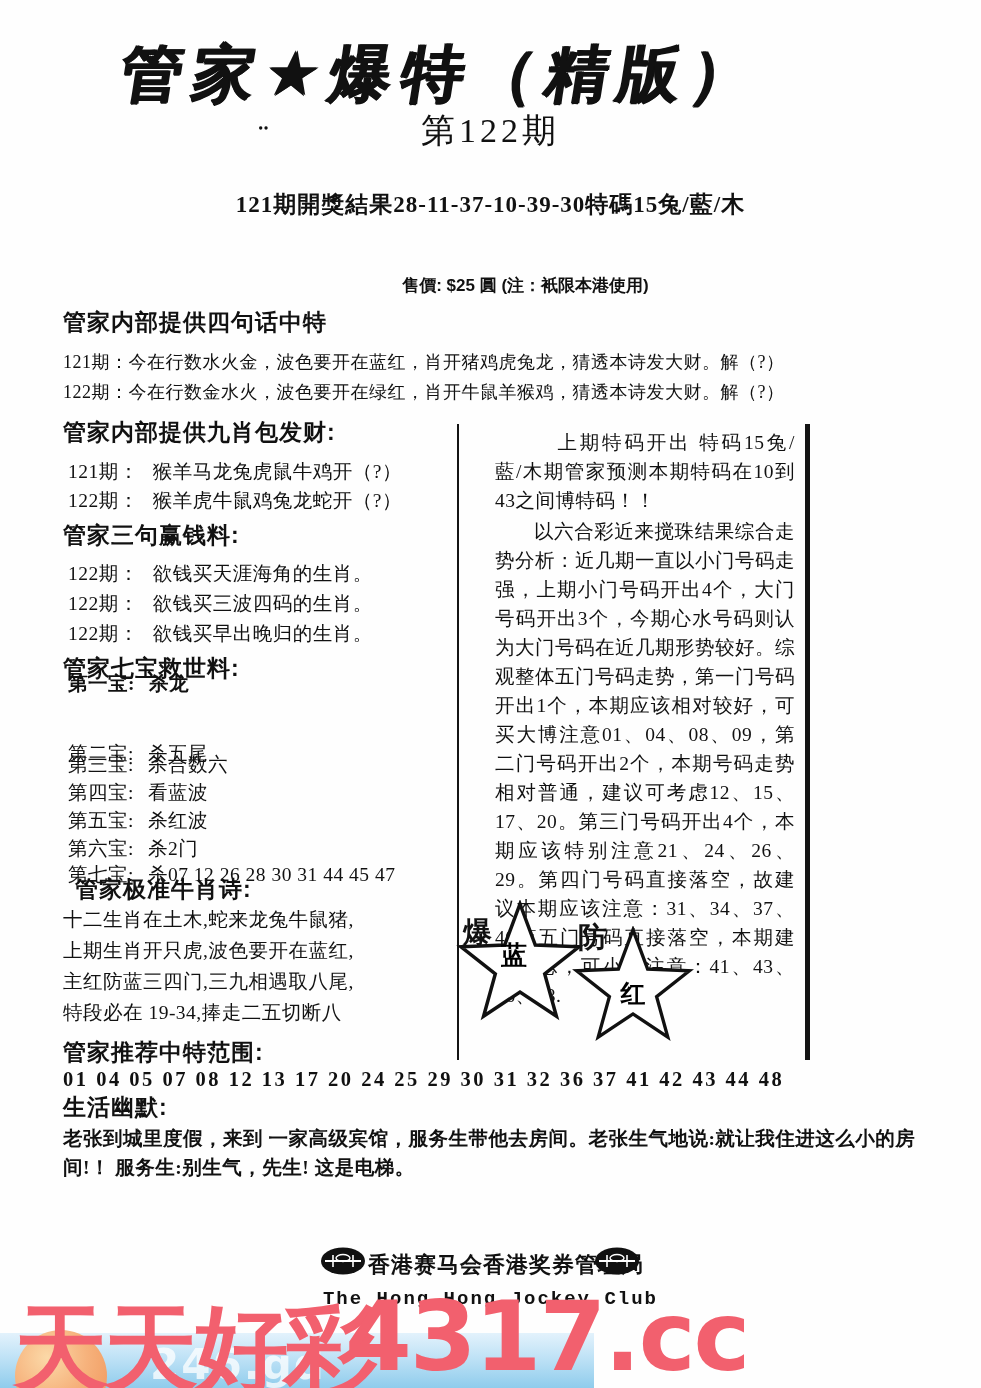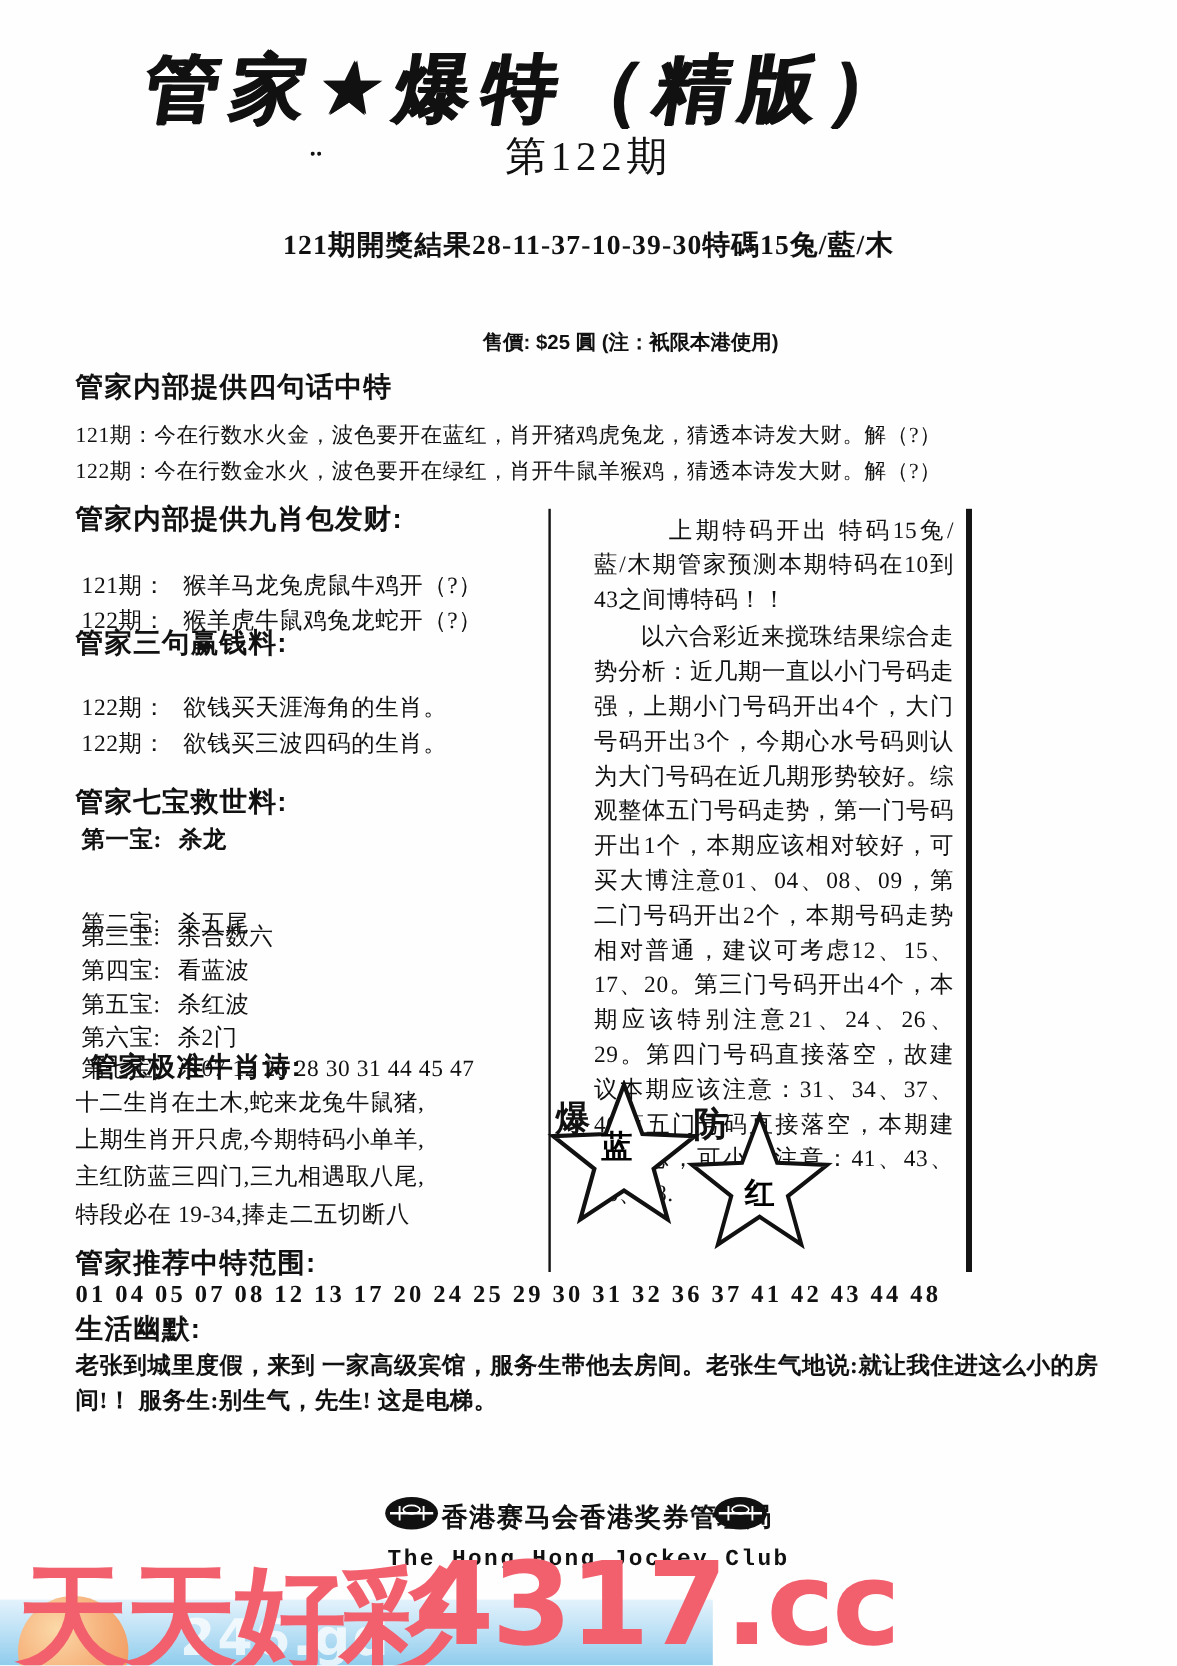--- a/index.html
+++ b/index.html
@@ -12,21 +12,21 @@
         text-shadow:2px 0 0 currentColor,1px 1px 0 currentColor;}
   .issue{font-size:34px;letter-spacing:4px;}
   .hline{font-weight:bold;font-size:23px;letter-spacing:1px;white-space:nowrap;}
   .provider{font-weight:bold;font-size:35px;letter-spacing:2px;}
   .sup{font-size:14px;vertical-align:super;}
   .price{font-weight:bold;font-size:17px;font-family:"Liberation Sans",sans-serif;padding-left:35px;}
   .sech{font-weight:bold;font-size:23px;font-family:"Liberation Sans",sans-serif;
         letter-spacing:1px;white-space:nowrap;}
   .bodyrow{font-size:18px;white-space:nowrap;letter-spacing:0.5px;}
   .bodyrow .lbl{margin-right:14px;}
-  .mid{font-size:19.5px;margin-top:16px;}
+  .mid{font-size:19.5px;}
   .rightbox{border-left:2px solid #141414;border-right:5px solid #141414;
         padding:4px 10px 0 12px;font-size:19.5px;line-height:29px;text-align:justify;
         letter-spacing:0.5px;}
   .rightbox p{margin:0 0 2px 0;}
   .indent3{text-indent:3.2em;}
   .indent2{text-indent:2em;}
   .poem{font-size:19.5px;line-height:30px;letter-spacing:0.5px;white-space:nowrap;}
   .numbers{font-weight:bold;font-size:20.5px;letter-spacing:2.5px;white-space:nowrap;}
   .joke{font-weight:bold;font-size:19.5px;line-height:29px;letter-spacing:0.5px;}
   .starlbl{font-weight:bold;font-size:29px;font-family:"Liberation Sans",sans-serif;}
@@ -63,20 +63,23 @@
     <span class="lbl">122期：</span><span>猴羊虎牛鼠鸡兔龙蛇开（?）</span>
   </div>
 
   <div class="abs sech" style="left:63px;top:520px;">管家三句赢钱料:</div>
   <div class="abs bodyrow mid" style="left:68px;top:560px;">
     <span class="lbl">122期：</span><span>欲钱买天涯海角的生肖。</span>
   </div>
   <div class="abs bodyrow mid" style="left:68px;top:590px;">
     <span class="lbl">122期：</span><span>欲钱买三波四码的生肖。</span>
   </div>
+  <div class="abs bodyrow mid" style="left:68px;top:620px;">
+    <span class="lbl">122期：</span><span>欲钱买早出晚归的生肖。</span>
+  </div>
 
   <div class="abs sech" style="left:63px;top:653px;">管家七宝救世料:</div>
   <div class="abs bodyrow mid" style="left:68px;top:670px;font-weight:bold;">
     <span class="lbl">第一宝:</span><span>杀龙</span>
   </div>
   <div class="abs bodyrow mid" style="left:68px;top:740px;">
     <span class="lbl">第二宝:</span><span>杀五尾</span>
   </div>
   <div class="abs bodyrow mid" style="left:68px;top:751px;">
     <span class="lbl">第三宝:</span><span>杀合数六</span>
@@ -89,21 +92,21 @@
   </div>
   <div class="abs bodyrow mid" style="left:68px;top:835px;">
     <span class="lbl">第六宝:</span><span>杀2门</span>
   </div>
   <div class="abs bodyrow mid" style="left:68px;top:861px;">
     <span class="lbl">第七宝:</span><span>杀07 12 26 28 30 31 44 45 47</span>
   </div>
 
   <div class="abs sech" style="left:75px;top:874px;">管家极准牛肖诗:</div>
   <div class="abs poem" style="left:63px;top:905px;">十二生肖在土木,蛇来龙兔牛鼠猪,</div>
-  <div class="abs poem" style="left:63px;top:936px;">上期生肖开只虎,今期特码小单羊,</div>
+  <div class="abs poem" style="left:63px;top:936px;">上期生肖开只虎,波色要开在蓝红,</div>
   <div class="abs poem" style="left:63px;top:967px;">主红防蓝三四门,三九相遇取八尾,</div>
   <div class="abs poem" style="left:63px;top:998px;">特段必在 19-34,捧走二五切断八</div>
 
   <div class="abs rightbox" style="left:457px;top:424px;width:300px;height:632px;padding-left:36px;">
     <p class="indent3">上期特码开出 特码15兔/藍/木期管家预测本期特码在10到43之间博特码！！</p>
     <p class="indent2">以六合彩近来搅珠结果综合走势分析：近几期一直以小门号码走强，上期小门号码开出4个，大门号码开出3个，今期心水号码则认为大门号码在近几期形势较好。综观整体五门号码走势，第一门号码开出1个，本期应该相对较好，可买大博注意01、04、08、09，第二门号码开出2个，本期号码走势相对普通，建议可考虑12、15、17、20。第三门号码开出4个，本期应该特别注意21、24、26、29。第四门号码直接落空，故建议本期应该注意：31、34、37、40第五门号码直接落空，本期建议考虑，可小博注意：41、43、46、48.</p>
   </div>
 
   <div class="abs starlbl" style="left:463px;top:913px;">爆</div>
   <svg class="abs" style="left:452px;top:900px;" width="136" height="134" viewBox="-68 -66 136 134">

